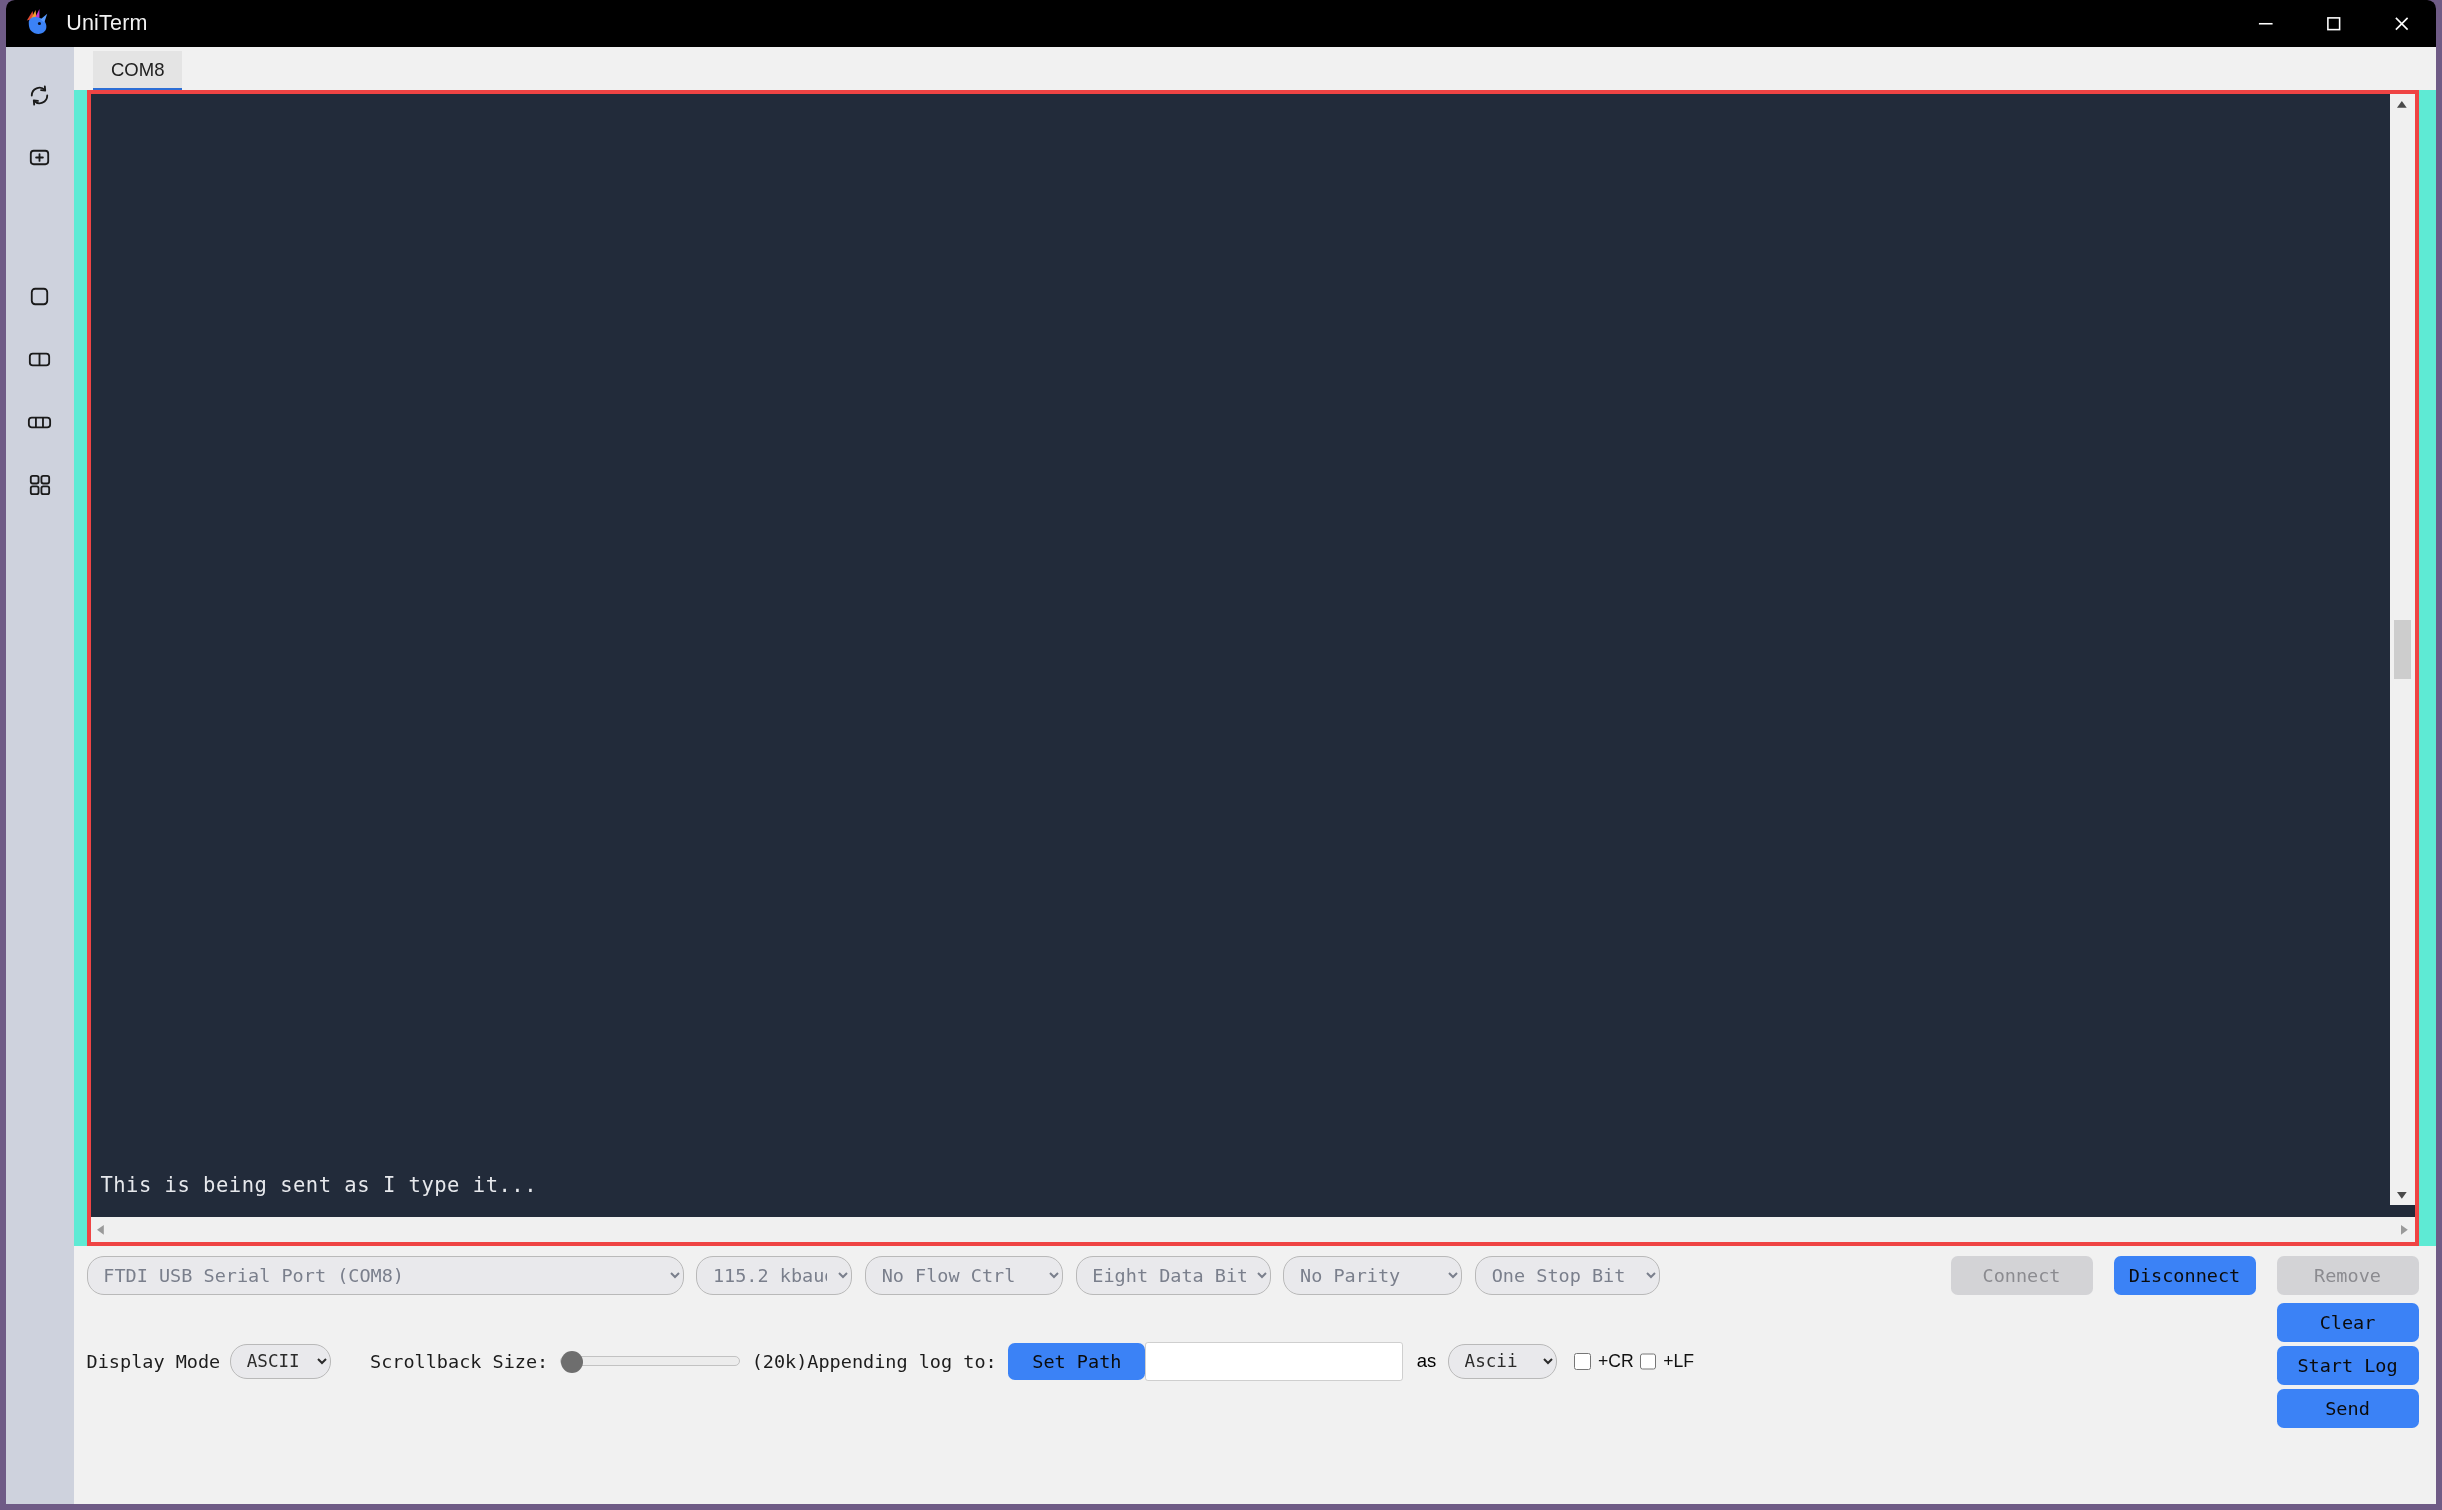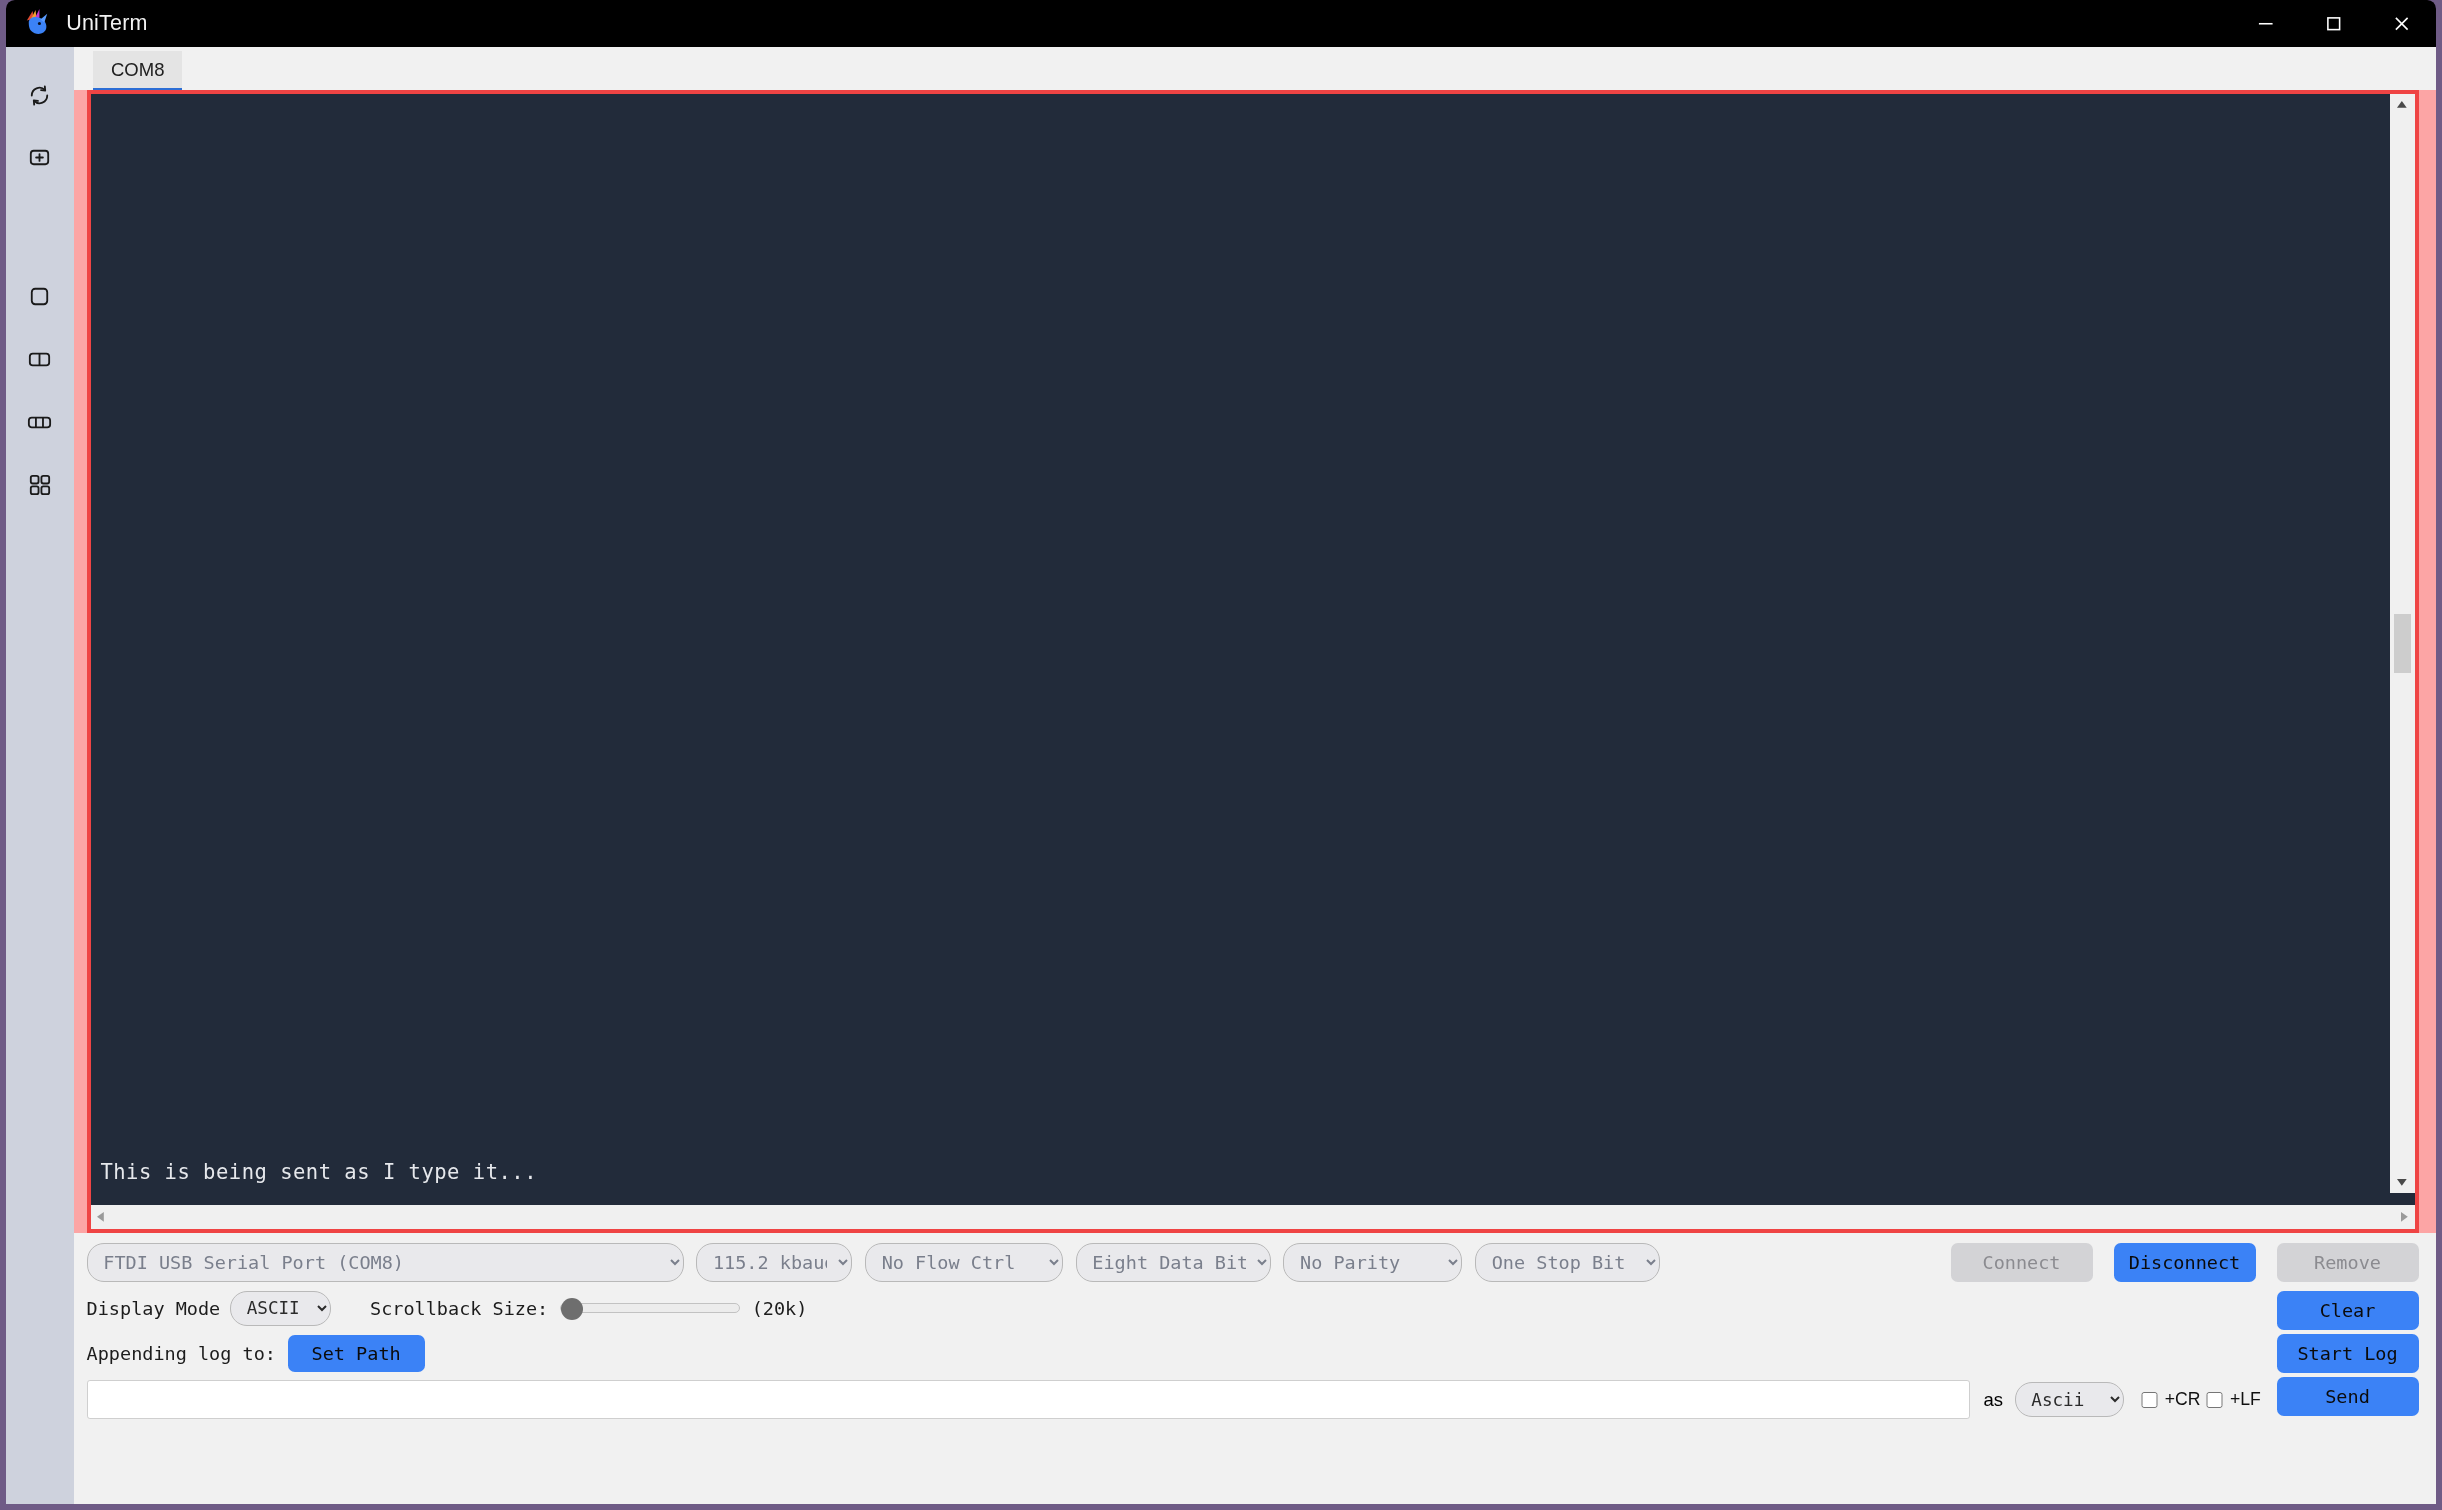--- a/index.html
+++ b/index.html
@@ -42,21 +42,21 @@
     width: 68px; flex: 0 0 68px; background: #ced2dd;
     display: flex; flex-direction: column; align-items: center;
     padding-top: 21.5px;
   }
   .sb-icon {
     width: 53px; height: 53px; display: flex; align-items: center; justify-content: center;
     margin-bottom: 9.8px; border-radius: 5.9px;
   }
   .sb-gap { height: 76px; }
 
-  .content { flex: 1 1 auto; display: flex; flex-direction: column; min-width: 0; background: #fca5a5; }
+  .content { flex: 1 1 auto; display: flex; flex-direction: column; min-width: 0; background: #5eead4; }
 
   
   .tabstrip { height: 43px; flex: 0 0 43px; display: flex; align-items: flex-end; padding-left: 19.5px; background:#f1f1f1; }
   .tab {
     height: 39px; padding: 0 17.6px; display: flex; align-items: center;
     background: #e4e4e4; color: #202020; font-size: 18.5px;
     font-family: "Liberation Sans", sans-serif;
     border-bottom: 2.9px solid #2c6ed5;
   }
 
@@ -141,21 +141,21 @@
     flex: 1 1 auto; height: 39px; background: #fff; border: 1px solid #cfcfcf;
     border-radius: 2.9px; font-family: "DejaVu Sans Mono", monospace; font-size: 18.5px;
     padding: 0 9.8px; color: #111; margin-right: 13.7px;
   }
   .as-label { font-size: 18.5px; font-family: Liberation Sans, sans-serif; margin-right: 11.7px; }
   #format-select { width: 109px; margin-right: 17.6px; }
   .chk { display: flex; align-items: center; font-family: "Liberation Sans", sans-serif; font-size: 17.6px; color:#111; margin-right: 5.9px; gap: 6px; }
   .chk input { width: 16.6px; height: 16.6px; margin: 0 1px 0 0; }
 
   .stack { display: flex; flex-direction: column; gap: 3.9px; margin-left: 9.8px; }
-  .leftcol { display: flex; flex-direction: column; flex: 1 1 auto; min-width: 0; }
+  .leftcol { display: flex; flex-direction: row; flex: 1 1 auto; min-width: 0; }
   .filler { height: 76px; background: #f1f1f1; }
 </style>
 </head>
 <body>
 
 <div id="app">
 
   <div class="titlebar">
     <div class="tb-logo">
       <svg viewBox="0 0 34 34" width="33" height="33">

